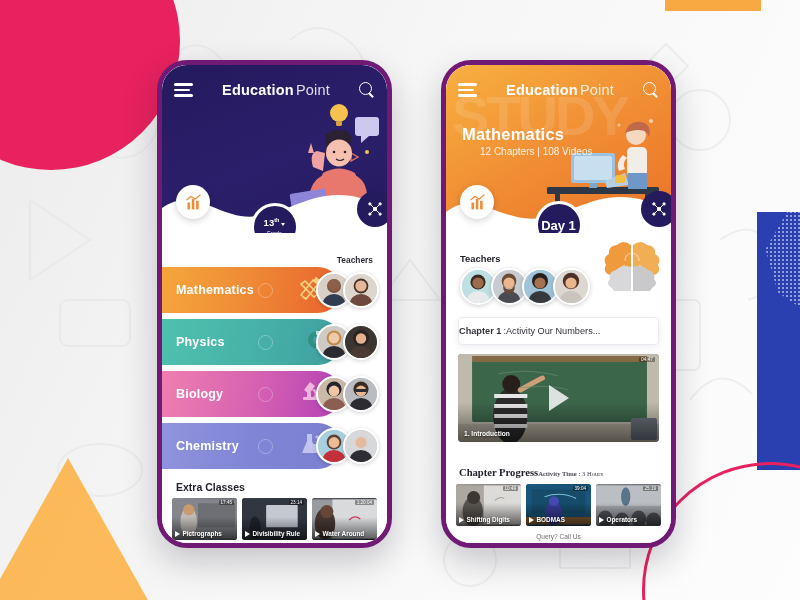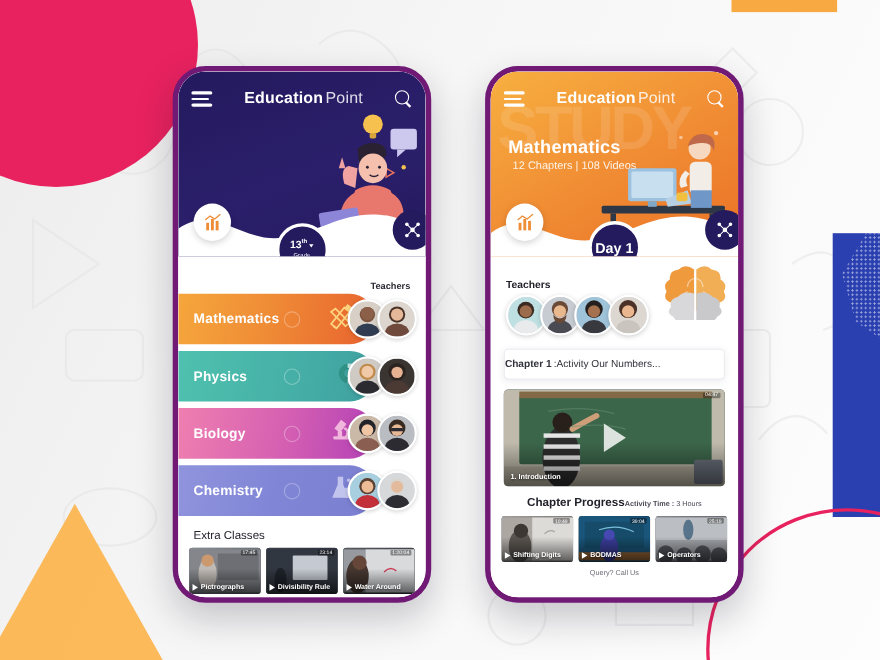--- a/index.html
+++ b/index.html
@@ -59,21 +59,21 @@
   .brand{flex:1;text-align:center;font-size:14.5px;color:#fff;letter-spacing:.2px;}
   .brand b{font-weight:bold;}
   .brand span{font-weight:normal;opacity:.85;margin-left:2px;}
   .search-ic{width:16px;height:16px;position:relative;cursor:pointer;}
   .search-ic:before{content:"";position:absolute;left:0;top:0;width:11px;height:11px;border:1.6px solid #fff;border-radius:50%;}
   .search-ic:after{content:"";position:absolute;left:10px;top:10px;width:6px;height:1.6px;background:#fff;transform:rotate(45deg);transform-origin:left center;}
   .hero-text{position:absolute;left:16px;top:60px;z-index:3;}
   .hello{font-size:13px;color:#d9d6ef;margin:0 0 1px 0;}
   .username{font-size:16px;font-weight:bold;color:#fff;margin:0;letter-spacing:.2px;}
   .subject-title{font-size:16.5px;font-weight:bold;color:#fff;margin:0;letter-spacing:.2px;}
-  .subject-meta{font-size:10px;color:#fff8ef;margin:2px 0 0 4px;opacity:.95;}
+  .subject-meta{font-size:10px;color:#fff8ef;margin:2px 0 0 18px;opacity:.95;}
   
   .illus{position:absolute;right:4px;bottom:0;width:132px;height:138px;}
   
   .wave{position:absolute;left:0;bottom:-1px;width:100%;height:52px;z-index:4;}
   .hero-badge{
     position:absolute;left:14px;bottom:14px;z-index:6;width:34px;height:34px;border-radius:50%;
     background:#fff;display:flex;align-items:center;justify-content:center;
     box-shadow:0 2px 7px rgba(0,0,0,.18);cursor:pointer;
   }
   .hero-node{
@@ -108,21 +108,21 @@
   .s-math{background:linear-gradient(100deg,#f5a63c 0%,#ef8c36 45%,#e8622e 100%);}
   .s-phys{background:linear-gradient(100deg,#4fc1ae 0%,#47b2a8 50%,#3f9f9f 100%);}
   .s-chem{background:linear-gradient(100deg,#9094dd 0%,#8085d6 50%,#7b7fd0 100%);}
   .s-bio{background:linear-gradient(100deg,#ef7fb0 0%,#d45fb2 55%,#b341b6 100%);}
   .tutors{display:flex;align-items:center;z-index:3;padding-right:8px;}
   .tutor{
     width:32px;height:32px;border-radius:50%;border:2.2px solid #fff;background:#cfd4da;
     box-shadow:0 1px 4px rgba(0,0,0,.18);overflow:hidden;margin-left:-9px;cursor:pointer;
   }
   .tutor svg{display:block;width:100%;height:100%;}
-  .section-cap{font-size:10.5px;font-weight:normal;color:#22222c;padding:6px 4px 5px 14px;}
+  .section-cap{font-size:10.5px;font-weight:bold;color:#22222c;padding:6px 4px 5px 14px;}
   .vid-strip{display:flex;gap:5px;padding:0 10px;}
   .vid{
     position:relative;flex:1;height:42px;border-radius:3px;overflow:hidden;cursor:pointer;
     background:#51555e;
   }
   .vid .v-art{position:absolute;inset:0;}
   .vid .v-shade{position:absolute;inset:0;background:linear-gradient(180deg,rgba(0,0,0,.05) 45%,rgba(0,0,0,.62) 100%);}
   .vid .v-time{position:absolute;right:3px;top:2px;font-size:4.6px;color:#fff;background:rgba(0,0,0,.38);padding:0 2px;border-radius:1px;}
   .vid .v-foot{position:absolute;left:3px;bottom:3px;display:flex;align-items:center;gap:2.5px;}
   .vid .v-play{width:0;height:0;border-left:5px solid #fff;border-top:3.2px solid transparent;border-bottom:3.2px solid transparent;}
@@ -149,21 +149,21 @@
     background:#3d5040;
   }
   .player .p-shade{position:absolute;inset:0;background:linear-gradient(180deg,rgba(0,0,0,.05) 55%,rgba(0,0,0,.55) 100%);}
   .player .p-time{position:absolute;right:4px;top:3px;font-size:4.8px;color:#fff;background:rgba(0,0,0,.35);padding:0 2px;border-radius:1px;}
   .player .p-play{
     position:absolute;left:50%;top:50%;transform:translate(-50%,-50%);
     width:0;height:0;border-left:20px solid rgba(255,255,255,.82);
     border-top:13px solid transparent;border-bottom:13px solid transparent;
   }
   .player .p-name{position:absolute;left:6px;bottom:5px;font-size:6.6px;color:#fff;font-weight:bold;text-shadow:0 1px 2px rgba(0,0,0,.7);}
-  .prog-head{display:flex;align-items:baseline;justify-content:center;padding:9px 13px 6px 13px;}
+  .prog-head{display:flex;align-items:baseline;justify-content:flex-start;padding:25px 13px 6px 13px;font-family:Liberation Serif, serif;}
   .prog-title{font-size:10.6px;font-weight:bold;color:#22222c;}
   .prog-meta{font-size:6.6px;color:#4b4b57;}
   .prog-meta b{font-weight:bold;}
   
   .ph-art-a{background:linear-gradient(135deg,#8f939b,#5f636c);}
   .ph-art-b{background:linear-gradient(135deg,#3d4450,#272c35);}
   .ph-art-c{background:linear-gradient(135deg,#5c5f66,#33363d);}
   .ph-art-d{background:linear-gradient(135deg,#a9a6a4,#6e6b6a);}
   .ph-art-e{background:linear-gradient(135deg,#1f5f86,#123f5e);}
   .ph-art-f{background:linear-gradient(135deg,#8d9099,#585b63);}

